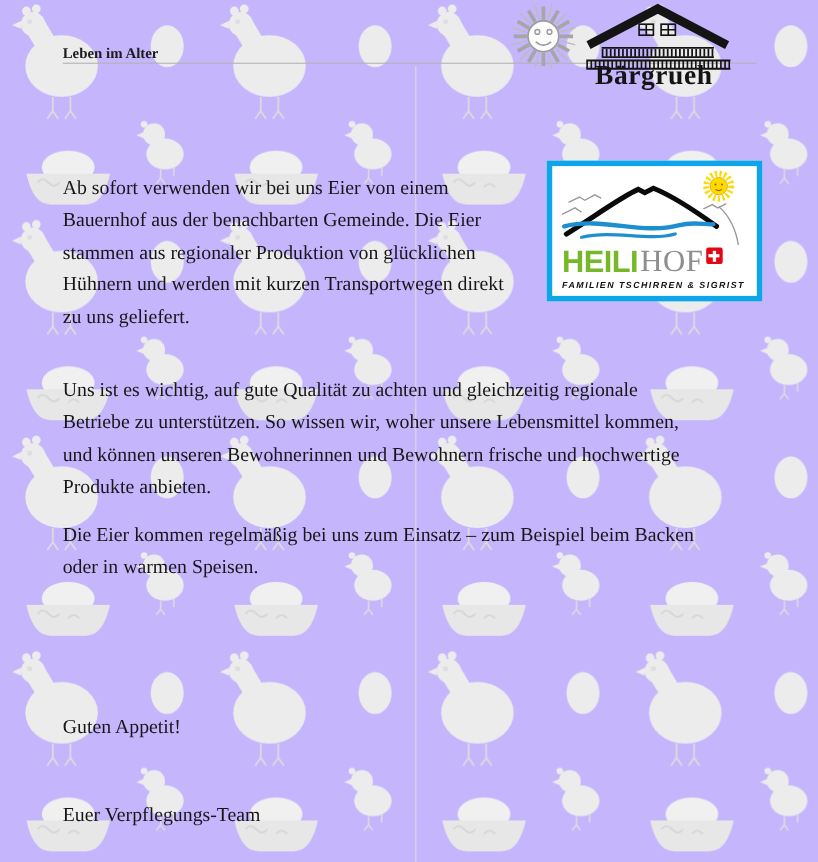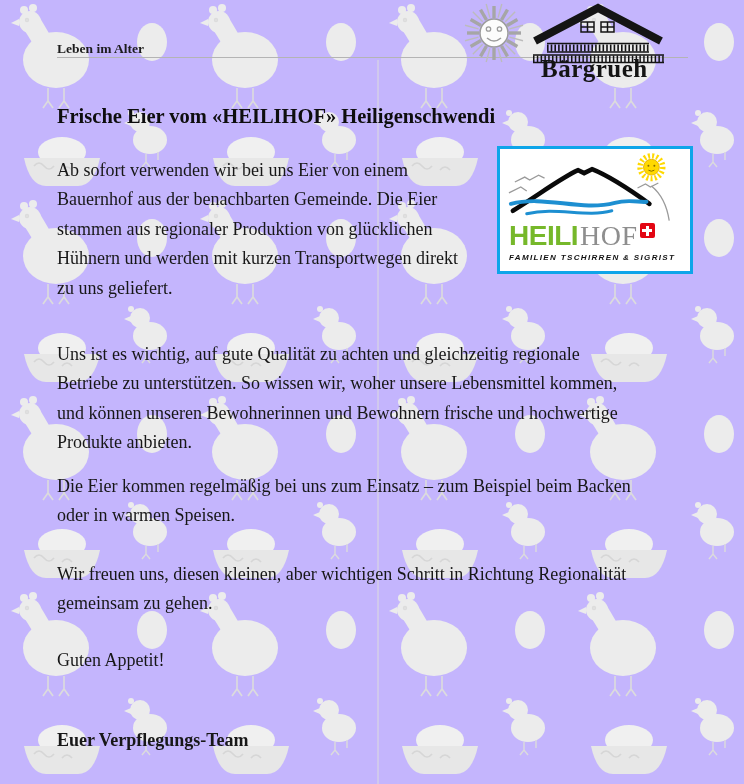--- a/index.html
+++ b/index.html
@@ -19,25 +19,25 @@
 
   
   .title { position:absolute; left:57px; top:105px; font-size:20.5px; font-weight:bold; color:#0e0e0e; white-space:nowrap; }
   .para { position:absolute; left:57px; font-size:18px; line-height:29.4px; white-space:pre-line; color:#171717; }
   .p1 { top:156px; }
   .p2 { top:340px; }
   .p3 { top:472px; }
   .p4 { top:560px; }
   .closing { top:646px; }
   .sig { top:697px; }
-  .sig div { line-height:29.4px;font-weight:bold; }
+  .sig div { line-height:29.4px; }
 
   
   .logo-box { position:absolute; left:497px; top:146px; width:196px; height:128px;
-              border:3px solid #0ea5e9; background:#fff; overflow:hidden; }
+              border:5px solid #0ea5e9; background:#fff; overflow:hidden; }
   .logo-word { position:absolute; left:9px; top:73px; display:flex; align-items:flex-start; line-height:1; }
   .heili { font-family:"Liberation Sans", sans-serif; font-weight:800; font-size:28px; letter-spacing:-.5px; color:#76b82a; }
   .hof { font-family:"Liberation Serif", serif; font-weight:500; font-size:28px; color:#8e8e8e; margin-left:2px; letter-spacing:.5px; }
   .cross { position:relative; width:15px; height:15px; background:#e30613; border-radius:2px; margin-left:2px; margin-top:1px; }
   .cross .cv { position:absolute; left:6px; top:2.5px; width:3px; height:10px; background:#fff; }
   .cross .ch { position:absolute; left:2.5px; top:6px; width:10px; height:3px; background:#fff; }
   .logo-sub { position:absolute; left:9px; top:104px; font-family:"Liberation Sans", sans-serif;
               font-weight:bold; font-size:8px; letter-spacing:1.35px; color:#101010; white-space:nowrap;font-style:italic; }
 </style>
 </head>
@@ -135,21 +135,20 @@
       </g>
       <line x1="16" y1="42.5" x2="118" y2="42.5" stroke="#141414" stroke-width="1.6"></line>
       <line x1="16" y1="47" x2="118" y2="47" stroke="#141414" stroke-width="7" stroke-dasharray="1.6 2.1"></line>
       <line x1="16" y1="51" x2="118" y2="51" stroke="#141414" stroke-width="1.6"></line>
       <line x1="2" y1="54" x2="133" y2="54" stroke="#141414" stroke-width="1.6"></line>
       <line x1="2" y1="57.8" x2="133" y2="57.8" stroke="#141414" stroke-width="6.5" stroke-dasharray="1.5 2.3"></line>
       <line x1="2" y1="61.5" x2="133" y2="61.5" stroke="#141414" stroke-width="1.6"></line>
     </svg>
     <div class="brand-name">Bärgrueh</div>
 
-    <h1 class="title">Frische Eier vom «HEILIHOF» Heiligenschwendi</h1>
     <div class="para p1">Ab sofort verwenden wir bei uns Eier von einem
 Bauernhof aus der benachbarten Gemeinde. Die Eier
 stammen aus regionaler Produktion von glücklichen
 Hühnern und werden mit kurzen Transportwegen direkt
 zu uns geliefert.</div>
 
     <div class="logo-box">
       <svg width="188" height="72" viewBox="0 0 190 72" style="position:absolute;left:1px;top:1px">
         <path d="M14,32 l10,-5 5,3 9,-5 6,3" fill="none" stroke="#9a9a9a" stroke-width="1.3"></path>
         <path d="M8,43 l12,-6 6,4" fill="none" stroke="#9a9a9a" stroke-width="1.3"></path>
@@ -174,22 +173,20 @@
       </div>
       <div class="logo-sub">FAMILIEN TSCHIRREN &amp; SIGRIST</div>
     </div>
 
     <div class="para p2">Uns ist es wichtig, auf gute Qualität zu achten und gleichzeitig regionale
 Betriebe zu unterstützen. So wissen wir, woher unsere Lebensmittel kommen,
 und können unseren Bewohnerinnen und Bewohnern frische und hochwertige
 Produkte anbieten.</div>
     <div class="para p3">Die Eier kommen regelmäßig bei uns zum Einsatz – zum Beispiel beim Backen
 oder in warmen Speisen.</div>
-    <div class="para p4">Wir freuen uns, diesen kleinen, aber wichtigen Schritt in Richtung Regionalität
-gemeinsam zu gehen.</div>
     <div class="para closing">Guten Appetit!</div>
     <div class="para sig">
       <div>Euer Verpflegungs-Team</div>
       
     </div>
 
   </div>
 </div>
 
 </body></html>

